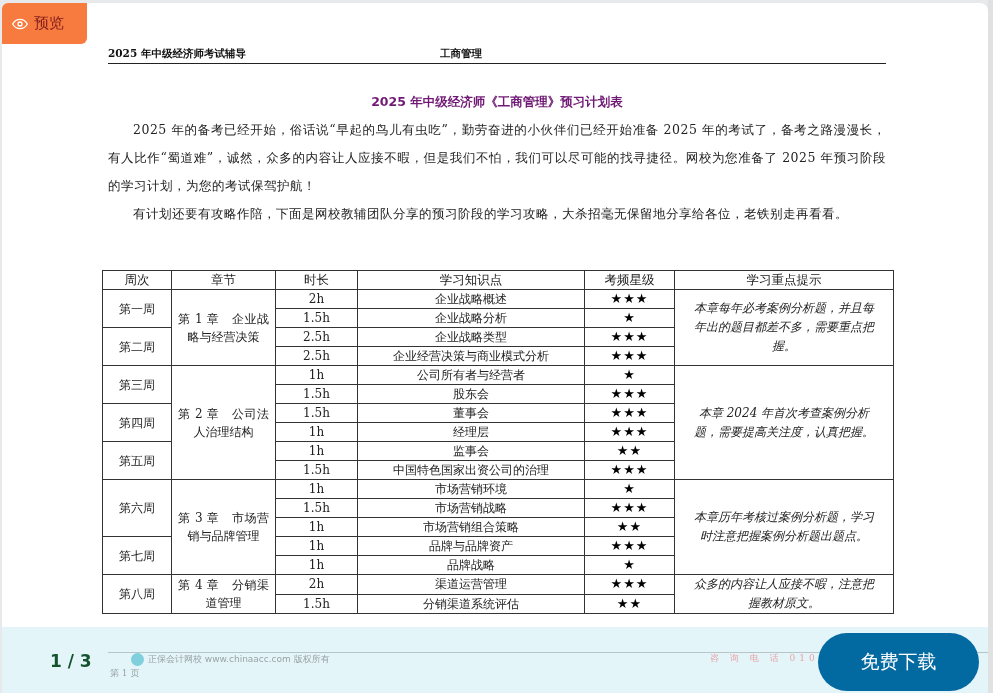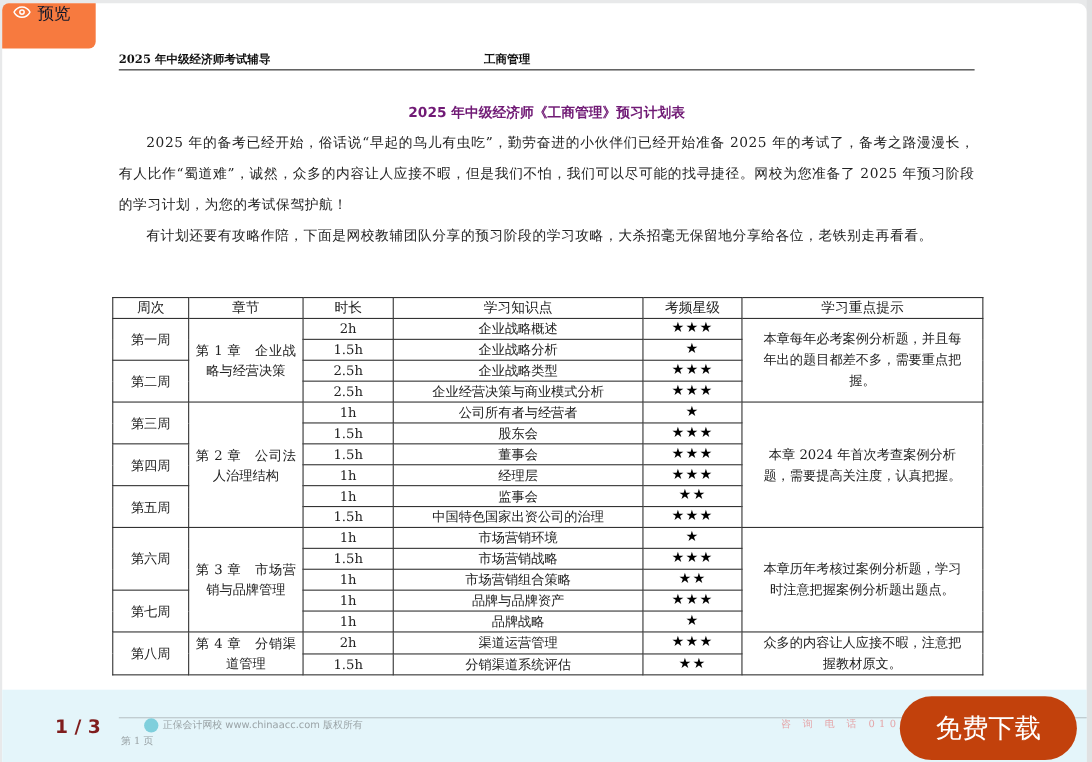--- a/index.html
+++ b/index.html
@@ -9,22 +9,22 @@
     font-family: "DejaVu Serif", "Liberation Serif", serif;
     position: relative;
   }
   .card {
     position: absolute; left: 2px; top: 3px; width: 986px; height: 690px;
     background: #ffffff; border-radius: 8px 8px 0 0; overflow: hidden;
   }
   .preview-badge {
     position: absolute; left: 2px; top: 3px; width: 85px; height: 41px;
     background: #f77a3f; border-radius: 6px 0 6px 0;
-    color: #0f172a; font-family: "DejaVu Sans", sans-serif; font-size: 15px;
-    display: flex; align-items: flex-start; padding-left: 10px; box-sizing: border-box; z-index: 5;
+    color: #7f1d1d; font-family: "DejaVu Sans", sans-serif; font-size: 15px;
+    display: flex; align-items: center; padding-left: 10px; box-sizing: border-box; z-index: 5;
   }
   .preview-badge .eye { width: 16px; height: 16px; margin-right: 6px; }
   .doc-header {
     position: absolute; left: 108px; top: 46px; width: 778px; height: 17px;
     border-bottom: 1.5px solid #222; font-size: 10.5px; font-weight: bold; color: #111;
   }
   .doc-header .left { position: absolute; left: 0; top: 1px; }
   .doc-header .center { position: absolute; left: 332px; top: 1px; }
   .doc-title {
     position: absolute; left: 108px; top: 94px; width: 778px; text-align: center;
@@ -39,45 +39,45 @@
   table.plan {
     position: absolute; left: 102px; top: 270px; width: 791px;
     border-collapse: collapse; font-size: 12px; color: #222; table-layout: fixed; border-radius: 27px;
   }
   table.plan td, table.plan th {
     border: 1px solid #333; padding: 0; text-align: center; height: 18px; line-height: 18px;
     font-weight: normal;
   }
   table.plan th { font-size: 12.5px; }
   .chapter { line-height: 18px !important; padding: 0 6px !important; text-align: justify !important; text-align-last: center; }
-  .tip { line-height: 19px !important; padding: 0 15px !important; font-size: 12px; }
+  .tip { line-height: 19px !important; padding: 0 15px !important; font-size: 12px; font-style: italic; }
   .stars { font-family: "DejaVu Sans", sans-serif; font-size: 13px; letter-spacing: 1px; color: #000; }
   .footer {
     position: absolute; left: 2px; top: 627px; width: 986px; height: 66px;
     background: #e4f5fa;
   }
   .page-ind {
     position: absolute; left: 48px; top: 24px; font-family: "DejaVu Sans", sans-serif;
-    font-size: 17px; font-weight: bold; color: #7f1d1d; text-align: right;
+    font-size: 17px; font-weight: bold; color: #14532d; text-align: right;
   }
   .foot-line {
     position: absolute; left: 106px; top: 25px; width: 880px; height: 1px; background: #b8c4c8;
   }
   .foot-brand {
     position: absolute; left: 108px; top: 26px; font-size: 9px; color: #9aa3a6;
     font-family: "DejaVu Sans", sans-serif; display: flex; align-items: center; margin-left: 21px;
   }
   .foot-brand .logo {
     width: 13px; height: 13px; border-radius: 50%; background: #7fcfdc; margin-right: 4px;
   }
   .foot-page { position: absolute; left: 108px; top: 40px; font-size: 9px; color: #9aa3a6; }
   .foot-phone { position: absolute; left: 708px; top: 25px; font-size: 9px; color: #e5a5a8; letter-spacing: 4px; }
   .download-btn {
     position: absolute; left: 818px; top: 633px; width: 161px; height: 58px; border-radius: 29px;
-    background: #c2410c; color: #fff; font-family: Liberation Serif, serif; font-size: 24px;
+    background: #0369a1; color: #fff; font-family: Liberation Serif, serif; font-size: 19px;
     display: flex; align-items: center; justify-content: center; z-index: 6; border: none;
   }
   .scroll-edge { position: absolute; right: 0; top: 0; width: 5px; height: 693px; background: #e0e1e2; }
 </style>
 </head>
 <body>
 
 <div class="card"></div>
 
 <div class="preview-badge">

